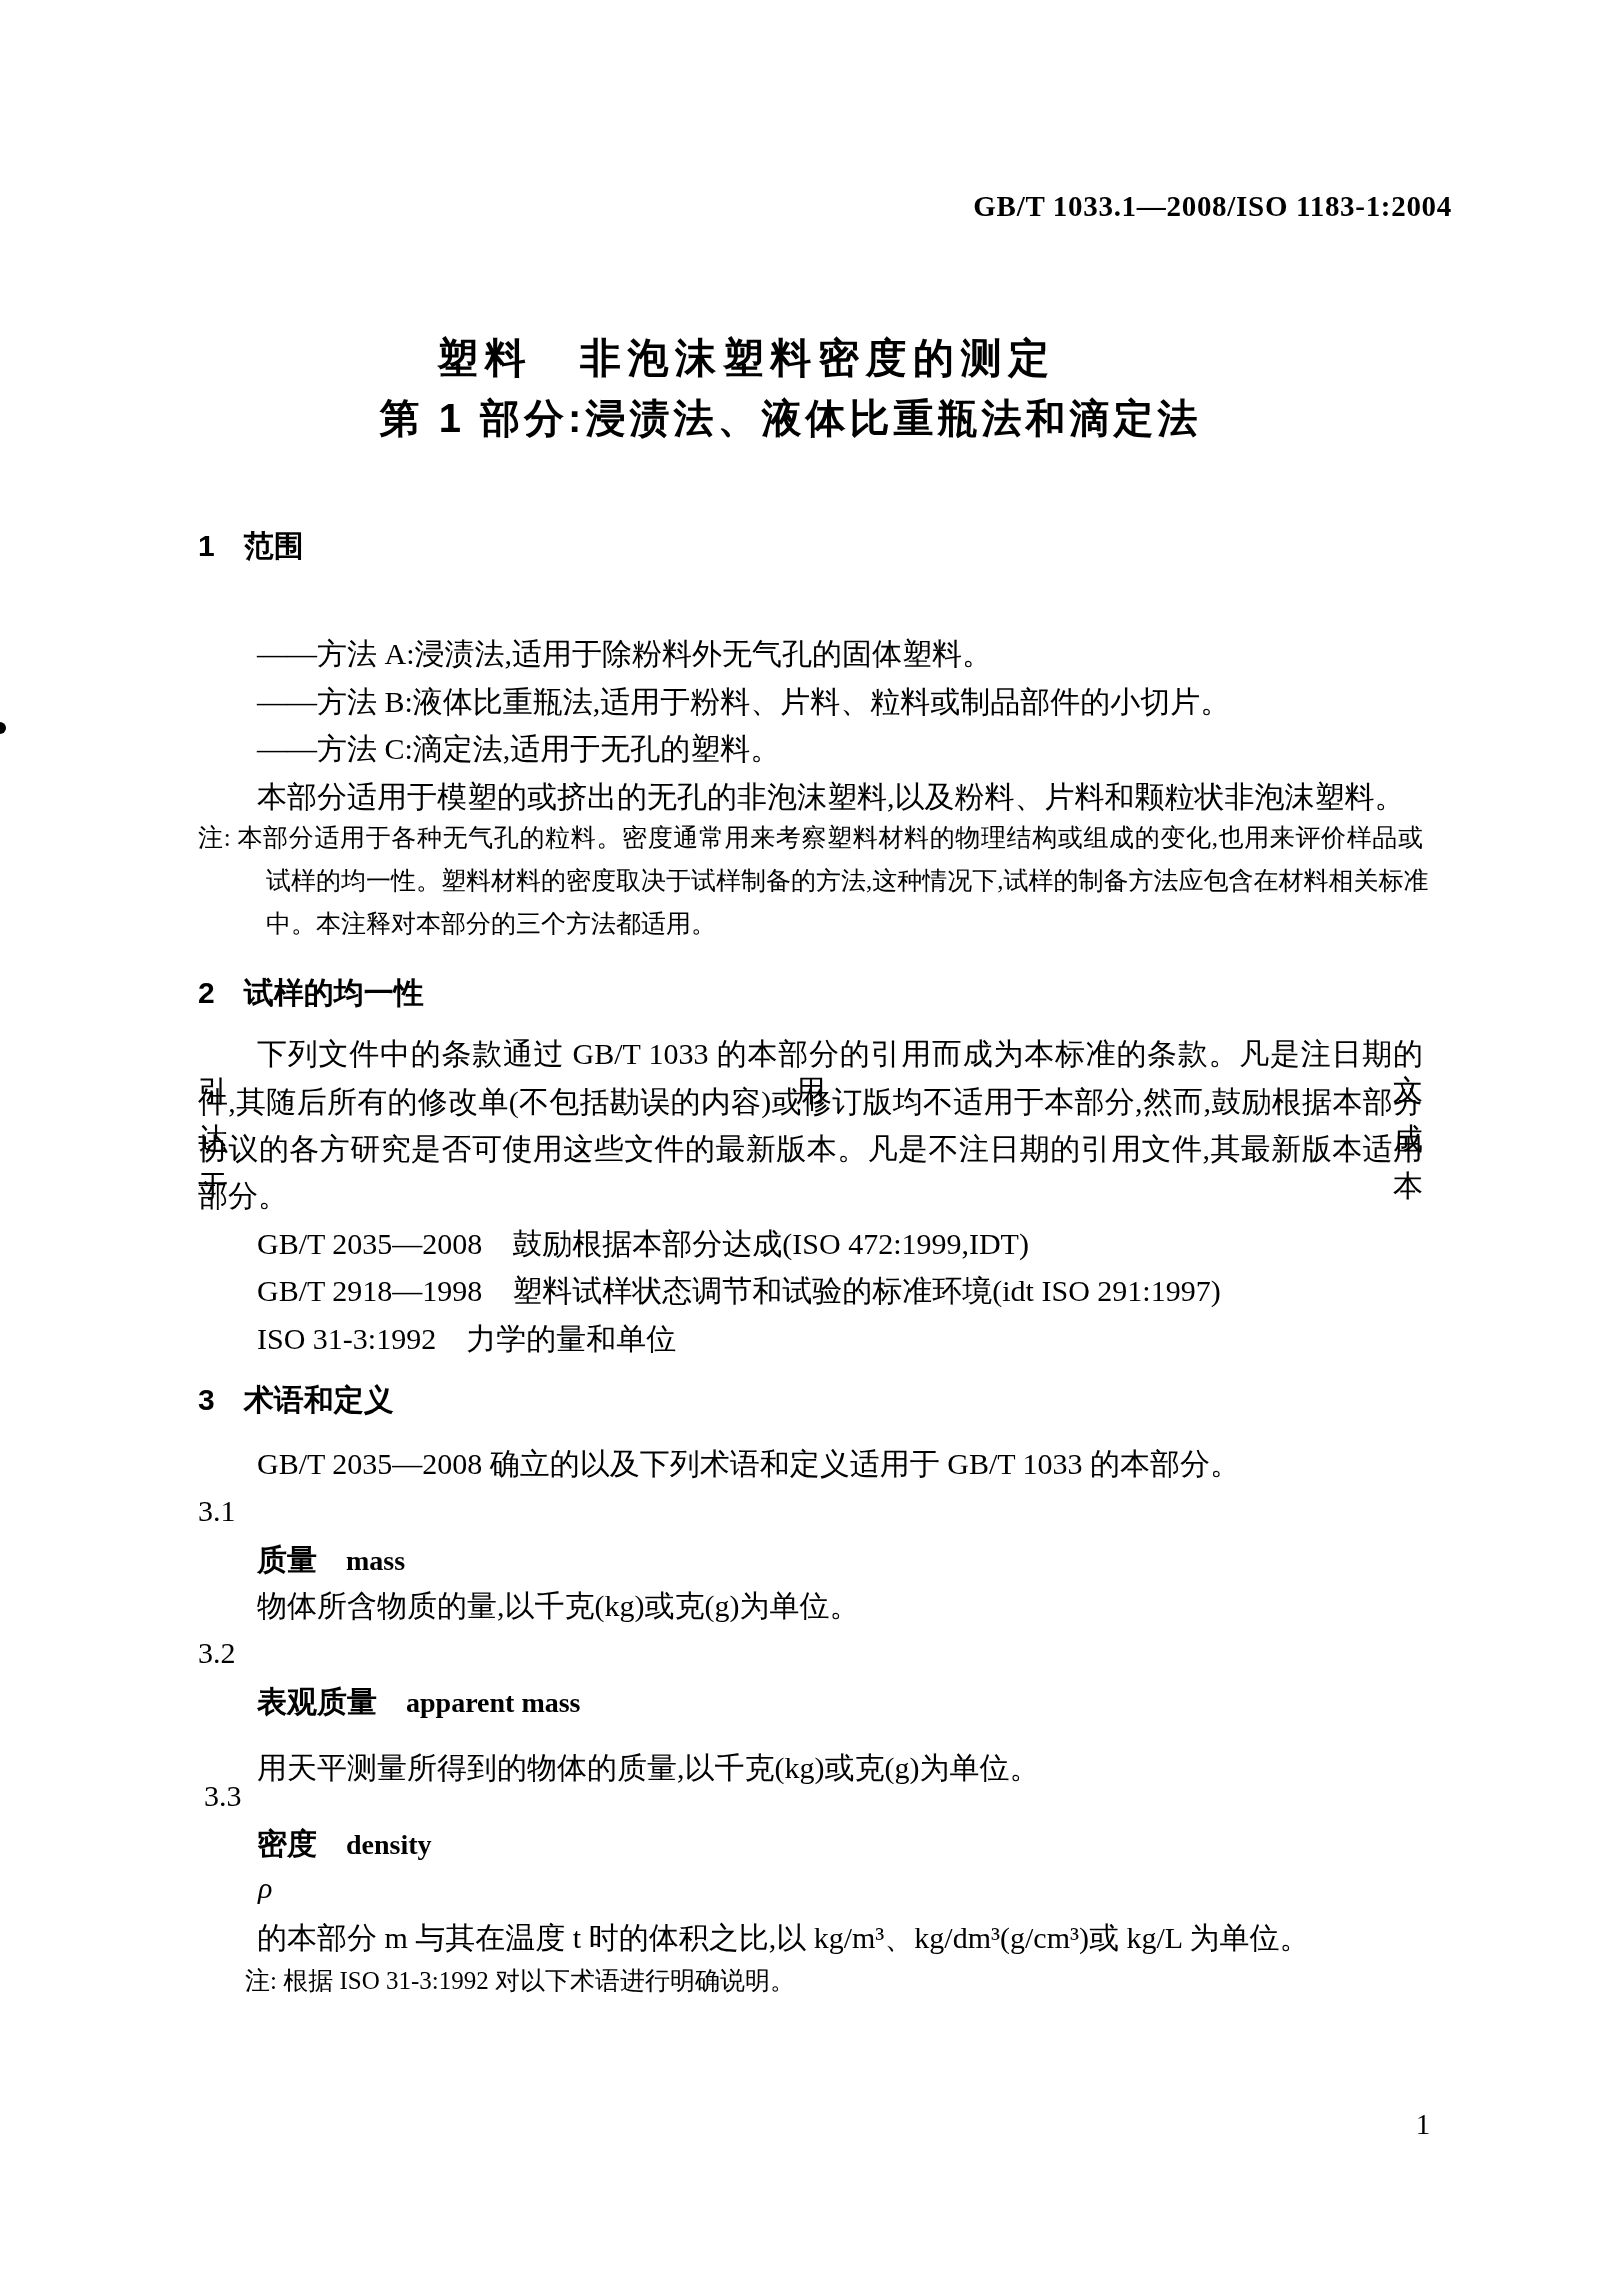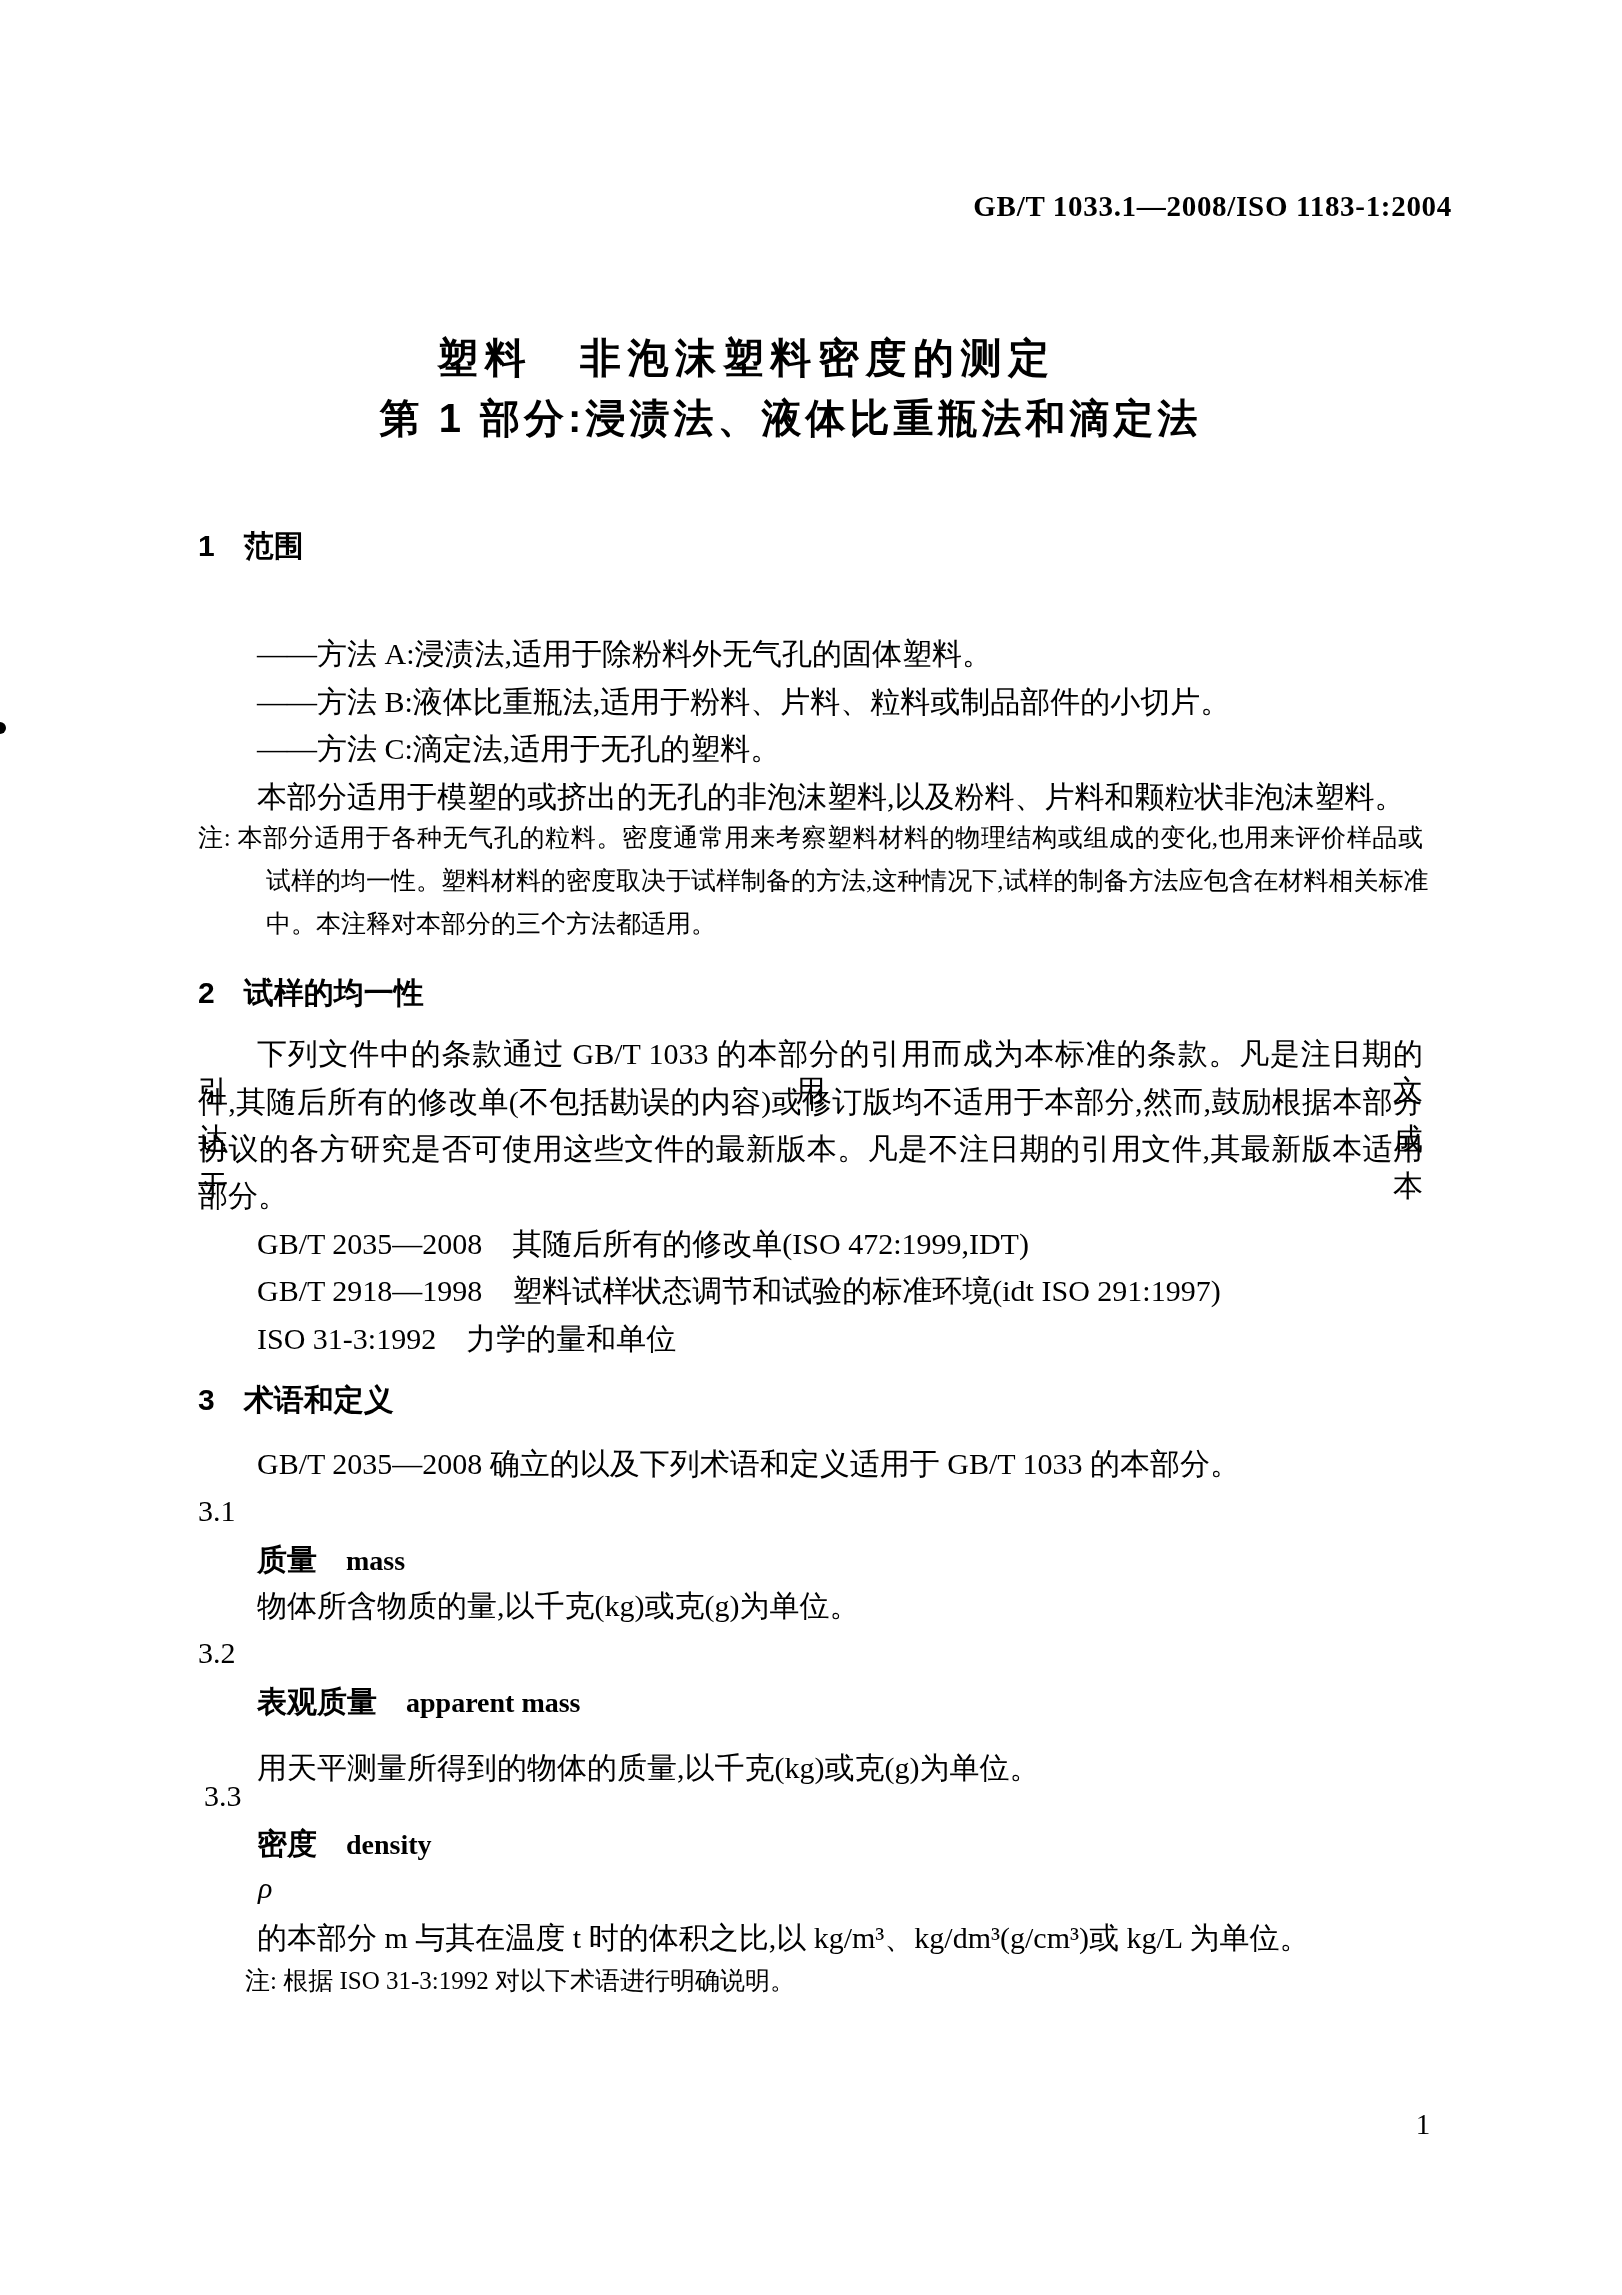--- a/index.html
+++ b/index.html
@@ -62,21 +62,21 @@
   <div class="abs heading" style="top:973px;left:198px;">
     <span>2</span><span class="hgap">试样的均一性</span>
   </div>
 
   <div class="abs body-text w indent just" style="top:1035px;left:198px;">下列文件中的条款通过 GB/T 1033 的本部分的引用而成为本标准的条款。凡是注日期的引用文</div>
   <div class="abs body-text w just" style="top:1083px;left:198px;">件,其随后所有的修改单(不包括勘误的内容)或修订版均不适用于本部分,然而,鼓励根据本部分达成</div>
   <div class="abs body-text w just" style="top:1130px;left:198px;">协议的各方研究是否可使用这些文件的最新版本。凡是不注日期的引用文件,其最新版本适用于本</div>
   <div class="abs body-text" style="top:1177px;left:198px;">部分。</div>
 
   <div class="abs body-text" style="top:1225px;left:257px;">
-    <span>GB/T 2035—2008</span><span class="rgap">其随后所有的修改单(ISO 472:1999,IDT)</span>
+    <span>GB/T 2035—2008</span><span class="rgap">鼓励根据本部分达成(ISO 472:1999,IDT)</span>
   </div>
   <div class="abs body-text" style="top:1272px;left:257px;">
     <span>GB/T 2918—1998</span><span class="rgap">塑料试样状态调节和试验的标准环境(idt ISO 291:1997)</span>
   </div>
   <div class="abs body-text" style="top:1320px;left:257px;">
     <span>ISO 31-3:1992</span><span class="rgap">力学的量和单位</span>
   </div>
 
   <div class="abs heading" style="top:1380px;left:198px;">
     <span>3</span><span class="hgap">术语和定义</span>

